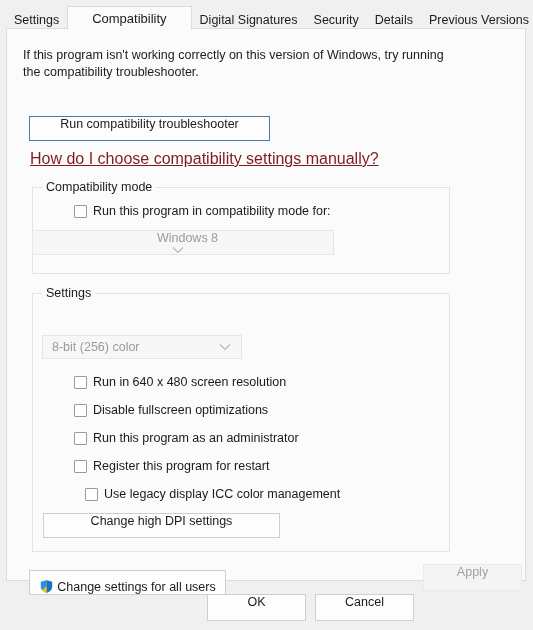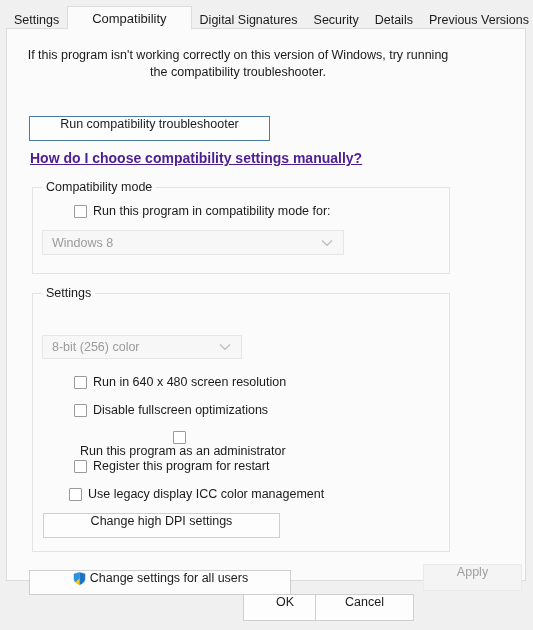--- a/index.html
+++ b/index.html
@@ -78,21 +78,20 @@
 
   
   #intro {
     position: absolute;
     left: 16px;
     top: 18px;
     width: 430px;
     font-size: 12.5px;
     line-height: 17px;
     color: #1b1b1b;
-    text-align: center;
   }
 
   
   .btn {
     background: #fdfdfd;
     border: 1px solid #cfcfcf;
     border-radius: 0;
     font-family: "Liberation Sans", sans-serif;
     font-size: 12.5px;
     color: #1b1b1b;
@@ -116,26 +115,25 @@
     top: 87px;
     width: 241px;
     height: 25px;
   }
 
   
   #help-link {
     position: absolute;
     left: 23px;
     top: 121px;
-    font-size: 14px;
-    color: #4c1d95;
+    font-size: 16px;
+    color: #7f1d1d;
     text-decoration: underline;
     cursor: pointer;
     white-space: nowrap;
-    font-weight: bold;
   }
 
   
   .groupbox {
     position: absolute;
     border: 1px solid #e3e3e3;
     background: transparent;
     box-sizing: border-box;
   }
   .group-legend {
@@ -205,62 +203,62 @@
     overflow: hidden;
   }
   .combo .chev {
     margin-right: 10px;
     flex: 0 0 auto;
     line-height: 0;
   }
   .combo .chev svg { display: block; }
 
   #combo-os {
-    left: 35px;
+    left: 25px;
     top: 201px;
     width: 302px;
     height: 25px;
+    flex-direction: column;
   }
   #combo-color {
     left: 35px;
     top: 306px;
     width: 200px;
     height: 24px;
   }
 
   #btn-dpi {
     position: absolute;
     left: 36px;
     top: 484px;
     width: 237px;
     height: 25px;
   }
 
   #btn-allusers {
     position: absolute;
     left: 22px;
     top: 541px;
-    width: 262px;
+    width: 197px;
     height: 25px;
     display: flex;
-    align-items: flex-start;
+    align-items: flex-end;
     justify-content: center;
     gap: 3px;
   }
   #shield-icon { flex: 0 0 auto; line-height: 0; }
   #shield-icon svg { display: block; }
 
   
   #btn-ok {
     position: absolute;
     left: 207px;
     top: 594px;
-    width: 84px;
+    width: 99px;
     height: 27px;
-    margin-left: 36px;
   }
   #btn-cancel {
     position: absolute;
     left: 315px;
     top: 594px;
     width: 99px;
     height: 27px;
   }
   #btn-apply {
     position: absolute;
@@ -327,31 +325,31 @@
     <div class="cbrow" style="left:35px; top:346px;">
       <span class="cbox"></span>
       <span class="cblabel">Run in 640 x 480 screen resolution</span>
     </div>
 
     <div class="cbrow" style="left:35px; top:374px;">
       <span class="cbox"></span>
       <span class="cblabel">Disable fullscreen optimizations</span>
     </div>
 
-    <div class="cbrow" style="left:35px; top:402px;flex-direction:column;">
+    <div class="cbrow" style="left:35px; top:402px;">
       <span class="cbox"></span>
       <span class="cblabel">Run this program as an administrator</span>
     </div>
 
     <div class="cbrow" style="left:35px; top:430px;">
       <span class="cbox"></span>
       <span class="cblabel">Register this program for restart</span>
     </div>
 
-    <div class="cbrow" style="left:30px; top:458px;">
+    <div class="cbrow" style="left:46px; top:458px;">
       <span class="cbox"></span>
       <span class="cblabel">Use legacy display ICC color management</span>
     </div>
 
     <div class="btn" id="btn-dpi">Change high DPI settings</div>
 
     <div class="btn" id="btn-allusers">
       <span id="shield-icon">
         <svg width="15" height="15" viewBox="0 0 16 16">
           <path d="M8 0.8 L14.6 2.6 L14.6 7.4 C14.6 11.3 11.6 14.3 8 15.3 C4.4 14.3 1.4 11.3 1.4 7.4 L1.4 2.6 Z" fill="#f0c419"></path>

